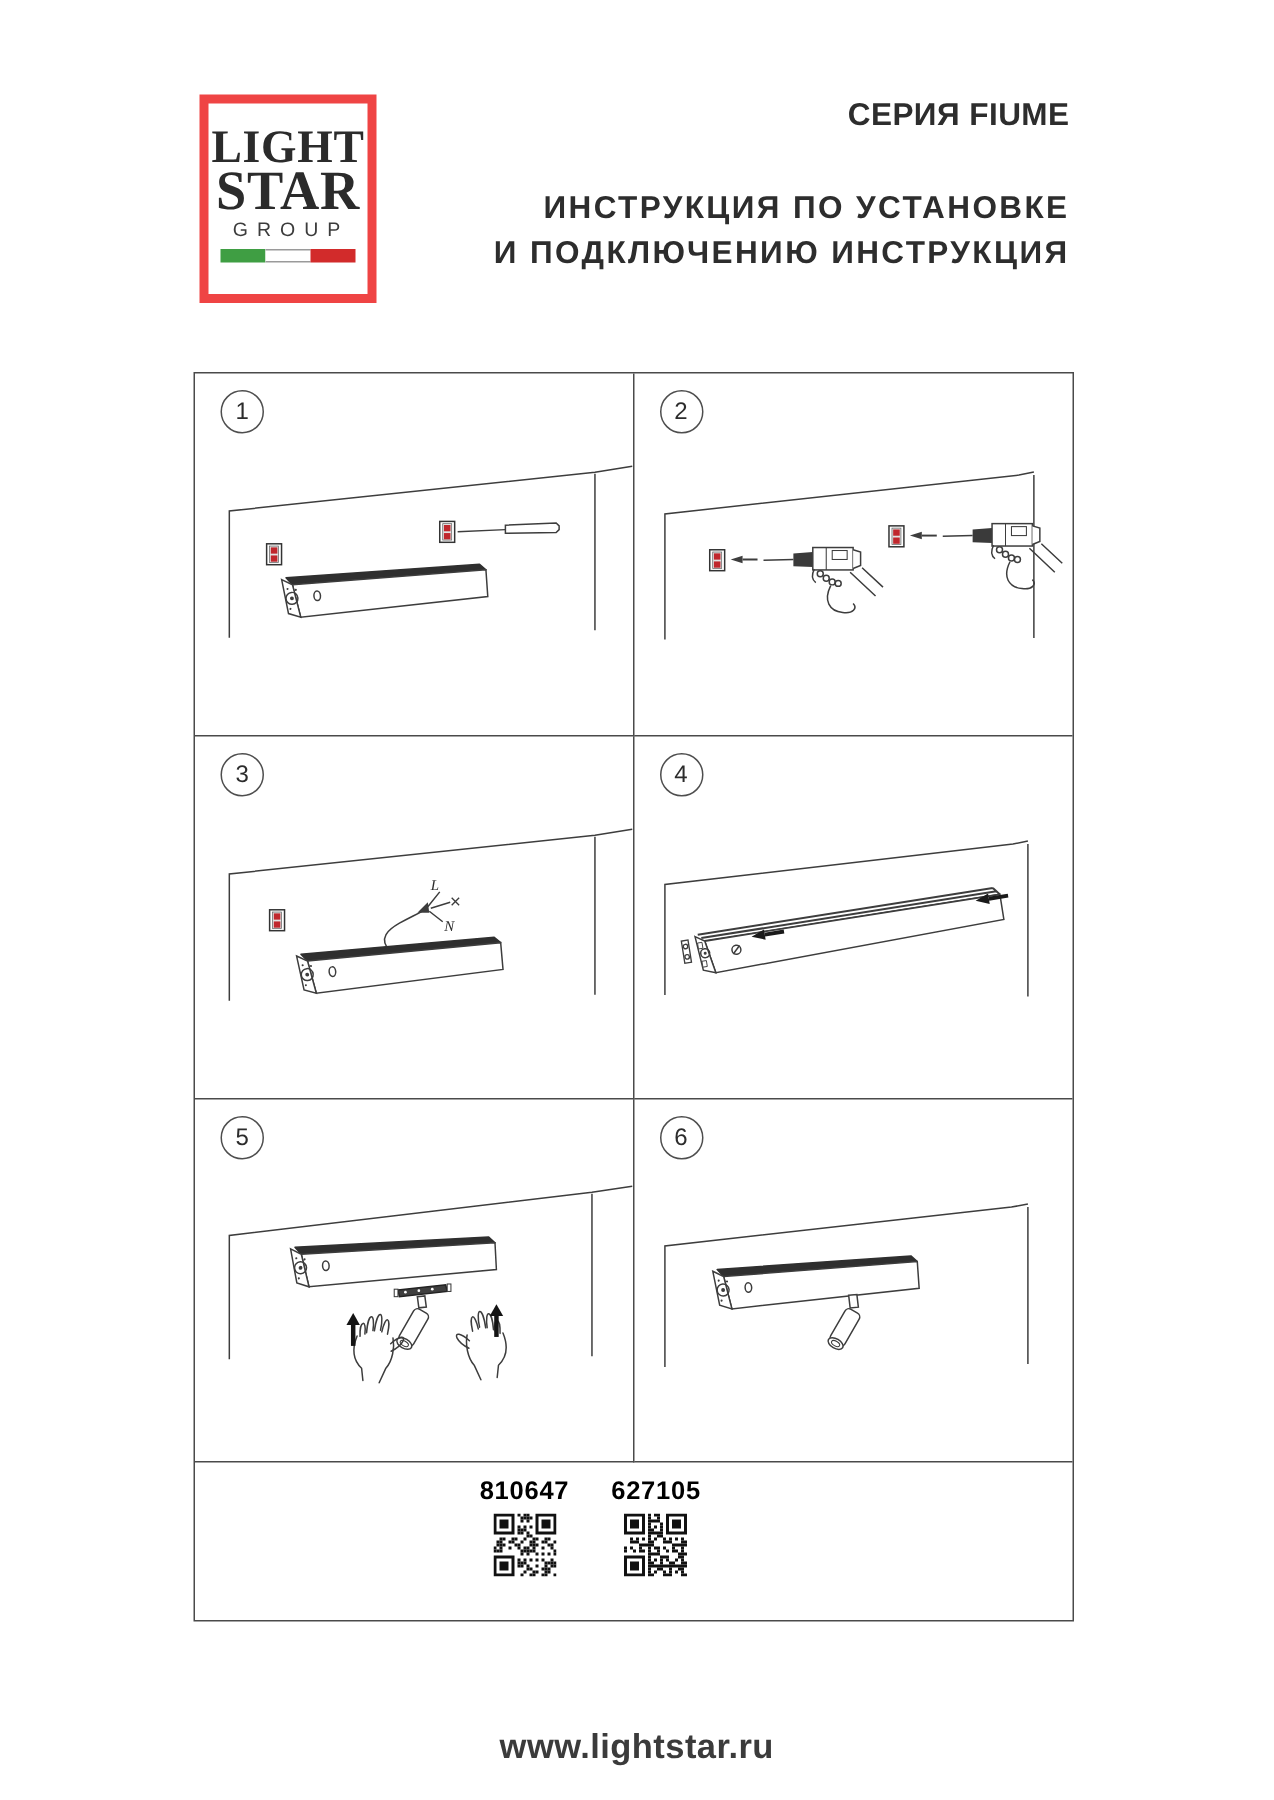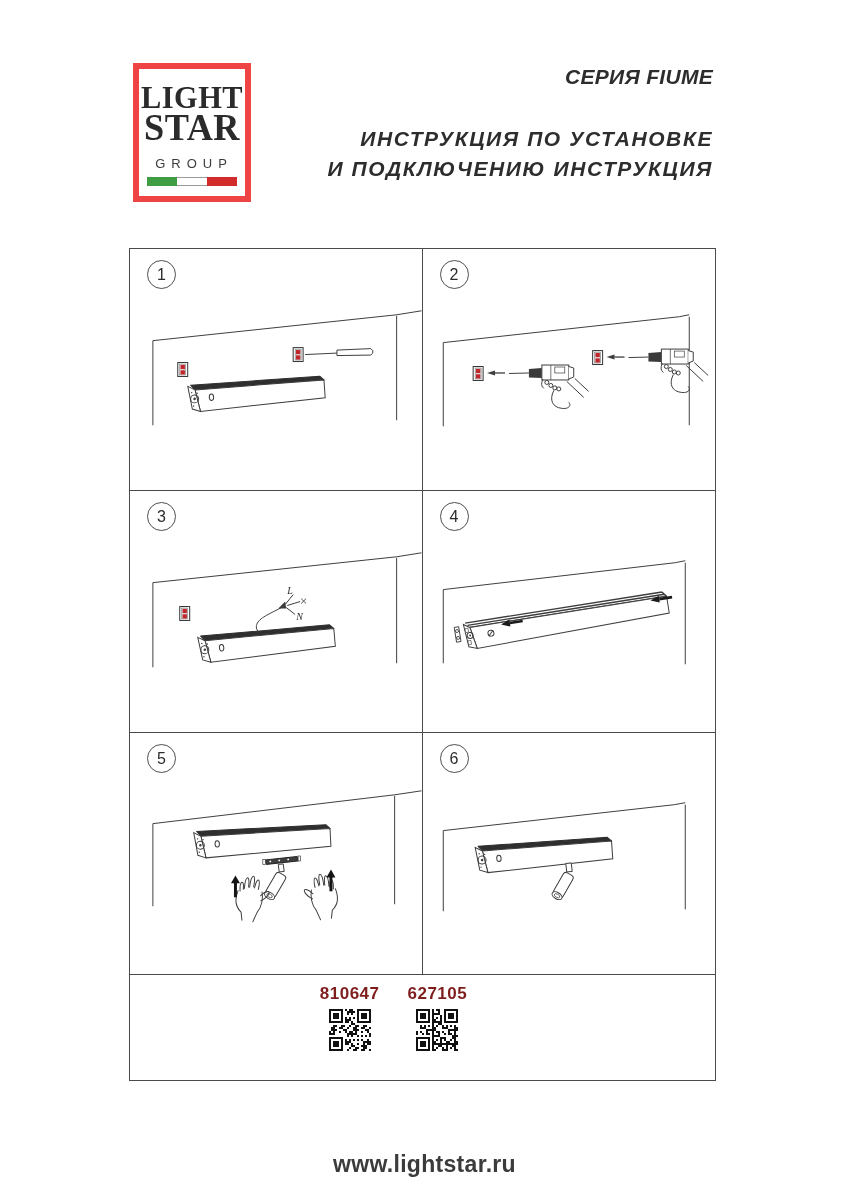--- a/index.html
+++ b/index.html
@@ -16,29 +16,29 @@
   }
   .logo-light {
     font-family:"Liberation Serif", serif; font-weight:bold; font-size:31px;
     line-height:27px; letter-spacing:0.5px; color:#2b2b2b; transform:scaleX(0.98);
   }
   .logo-star {
     font-family:"Liberation Serif", serif; font-weight:bold; font-size:37px;
     line-height:33px; letter-spacing:0.5px; color:#2b2b2b; transform:scaleX(0.98);
   }
   .logo-group {
-    font-size:13px; letter-spacing:6px; color:#3c3c3c; margin-top:12px;
+    font-size:13px; letter-spacing:6px; color:#3c3c3c; margin-top:1px;
     margin-left:4px; line-height:16px;
   }
   .logo-flag { display:flex; width:90px; height:9px; margin:5px auto 0 auto; }
   .logo-flag span { flex:1; height:100%; }
   .flag-mid { border-top:1.5px solid #9a9a9a; border-bottom:1.5px solid #9a9a9a; background:#fff; }
 
   
-  .header-text { position:absolute; right:136px; top:62px; text-align:right;font-style:italic; }
+  .header-text { position:absolute; right:136px; top:62px; text-align:right; }
   .series-line { font-size:21px; font-weight:bold; line-height:29px; color:#2d2d2d; letter-spacing:0.3px; }
   .title-block { margin-top:33px; }
   .title-line { font-size:21px; font-weight:bold; line-height:30px; color:#2d2d2d; letter-spacing:1.6px; }
 
   
   .grid {
     position:absolute; left:129px; top:248px; width:587px; height:833px;
     border:1.5px solid #4a4a4a; display:grid;
     grid-template-columns:1fr 1fr; grid-template-rows:242px 242px 242px 1fr;
     background:#fff;
@@ -52,21 +52,21 @@
     display:flex; align-items:center; justify-content:center;
     font-size:16px; color:#2c2c2c; z-index:2;
   }
 
   
   .qr-row {
     grid-column:1 / -1; display:flex; justify-content:center; padding-right:58px;
     gap:28px; align-items:flex-start; padding-top:9px;
   }
   .qr-item { display:flex; flex-direction:column; align-items:center; }
-  .qr-label { font-size:17px; font-weight:bold; color:#7f1d1d; letter-spacing:0.5px; margin-bottom:5px; }
+  .qr-label { font-size:17px; font-weight:bold; color:#000000; letter-spacing:0.5px; margin-bottom:5px; }
   .qr-item svg { display:block; }
 
   
   .footer {
     position:absolute; left:0; top:1151px; width:100%; text-align:center;
     font-size:23px; font-weight:bold; color:#3b3b3b; letter-spacing:0.3px;
   }
 
   .defs-holder { position:absolute; width:0; height:0; overflow:hidden; }
 </style>

